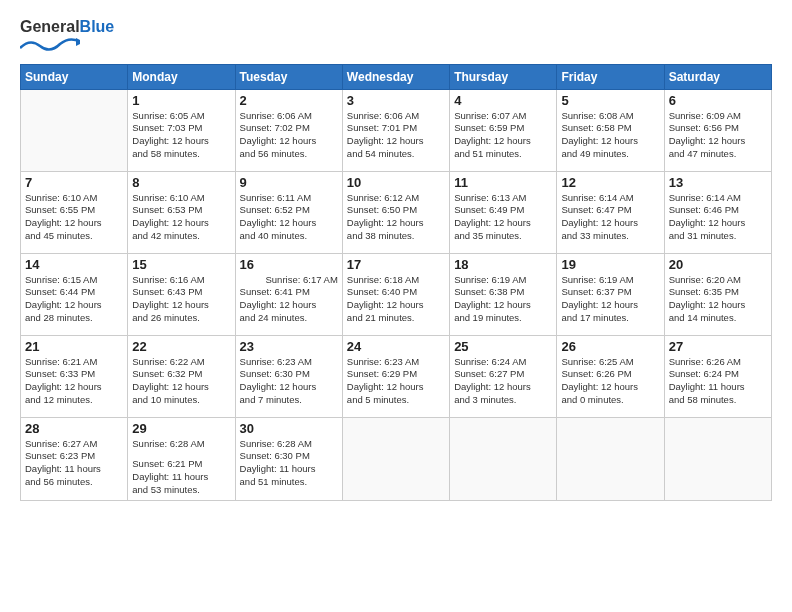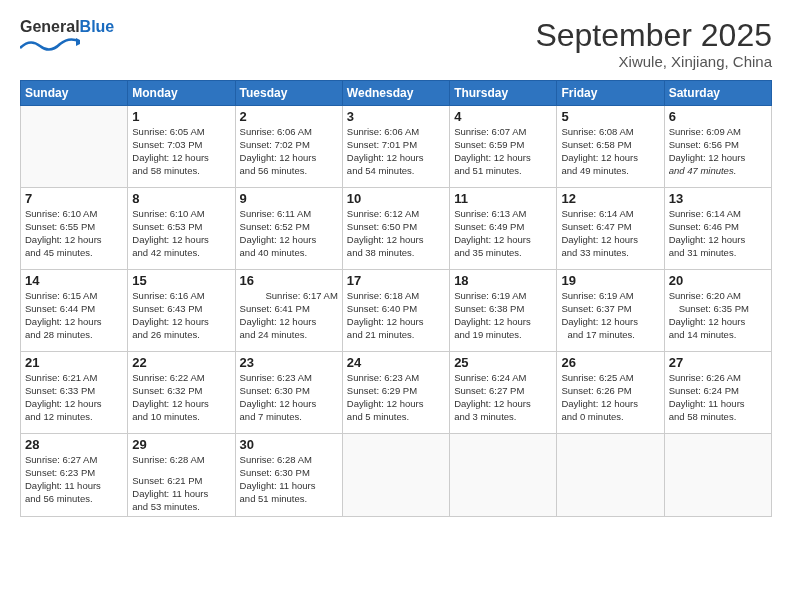--- a/index.html
+++ b/index.html
@@ -89,24 +89,20 @@
           <span style="color:#333;">General</span><span style="color:#1a6bbf;">Blue</span>
         </div>
         <div style="display:flex; align-items:center;">
           <svg width="60" height="18" viewBox="0 0 60 18">
             <path d="M0,12 Q10,2 20,10 Q30,18 40,8 Q50,0 60,6" stroke="#1a6bbf" stroke-width="2.5" fill="none"></path>
             <polygon points="56,2 64,6 56,10" fill="#1a6bbf"></polygon>
           </svg>
         </div>
       </div>
     </div>
-    <div class="title-block">
-      <div class="main-title">September 2025</div>
-      <div class="subtitle">Xiwule, Xinjiang, China</div>
-    </div>
   </div>
 
   <table class="calendar">
     <thead>
       <tr>
       <th>Sunday</th>
           <th>Monday</th>
           <th>Tuesday</th>
           <th>Wednesday</th>
           <th>Thursday</th>
@@ -161,21 +157,21 @@
               <span style="display: block;">Daylight: 12 hours</span>
               <span style="display: block;">and 49 minutes.</span>
             </div>
           </td>
           <td>
             <span class="cell-day">6</span>
             <div class="cell-info">
               <span style="display: block;">Sunrise: 6:09 AM</span>
               <span style="display: block;">Sunset: 6:56 PM</span>
               <span style="display: block;">Daylight: 12 hours</span>
-              <span style="display: block; font-style: italic;">and 47 minutes.</span>
+              <span style="display: block;">and 47 minutes.</span>
             </div>
           </td>
         </tr>
         <tr>
           <td>
             <span class="cell-day">7</span>
             <div class="cell-info">
               <span style="display: block;">Sunrise: 6:10 AM</span>
               <span style="display: block;">Sunset: 6:55 PM</span>
               <span style="display: block;">Daylight: 12 hours</span>
@@ -282,28 +278,28 @@
               <span style="display: block;">Daylight: 12 hours</span>
               <span style="display: block;">and 19 minutes.</span>
             </div>
           </td>
           <td>
             <span class="cell-day">19</span>
             <div class="cell-info">
               <span style="display: block;">Sunrise: 6:19 AM</span>
               <span style="display: block;">Sunset: 6:37 PM</span>
               <span style="display: block;">Daylight: 12 hours</span>
-              <span style="display: block; margin-left: 6px;">and 17 minutes.</span>
+              <span style="display: block;">and 17 minutes.</span>
             </div>
           </td>
           <td>
             <span class="cell-day">20</span>
             <div class="cell-info">
               <span style="display: block;">Sunrise: 6:20 AM</span>
-              <span style="display: block; margin-left: 10px;">Sunset: 6:35 PM</span>
+              <span style="display: block;">Sunset: 6:35 PM</span>
               <span style="display: block;">Daylight: 12 hours</span>
               <span style="display: block;">and 14 minutes.</span>
             </div>
           </td>
         </tr>
         <tr>
           <td>
             <span class="cell-day">21</span>
             <div class="cell-info">
               <span style="display: block;">Sunrise: 6:21 AM</span>

